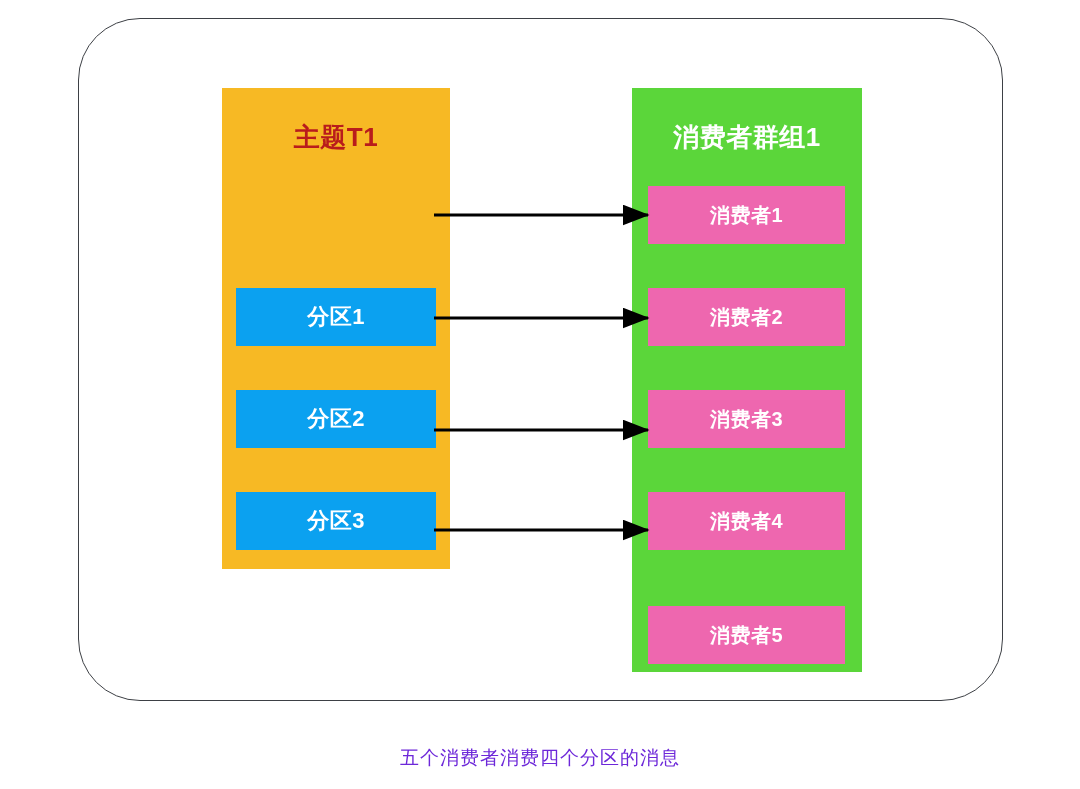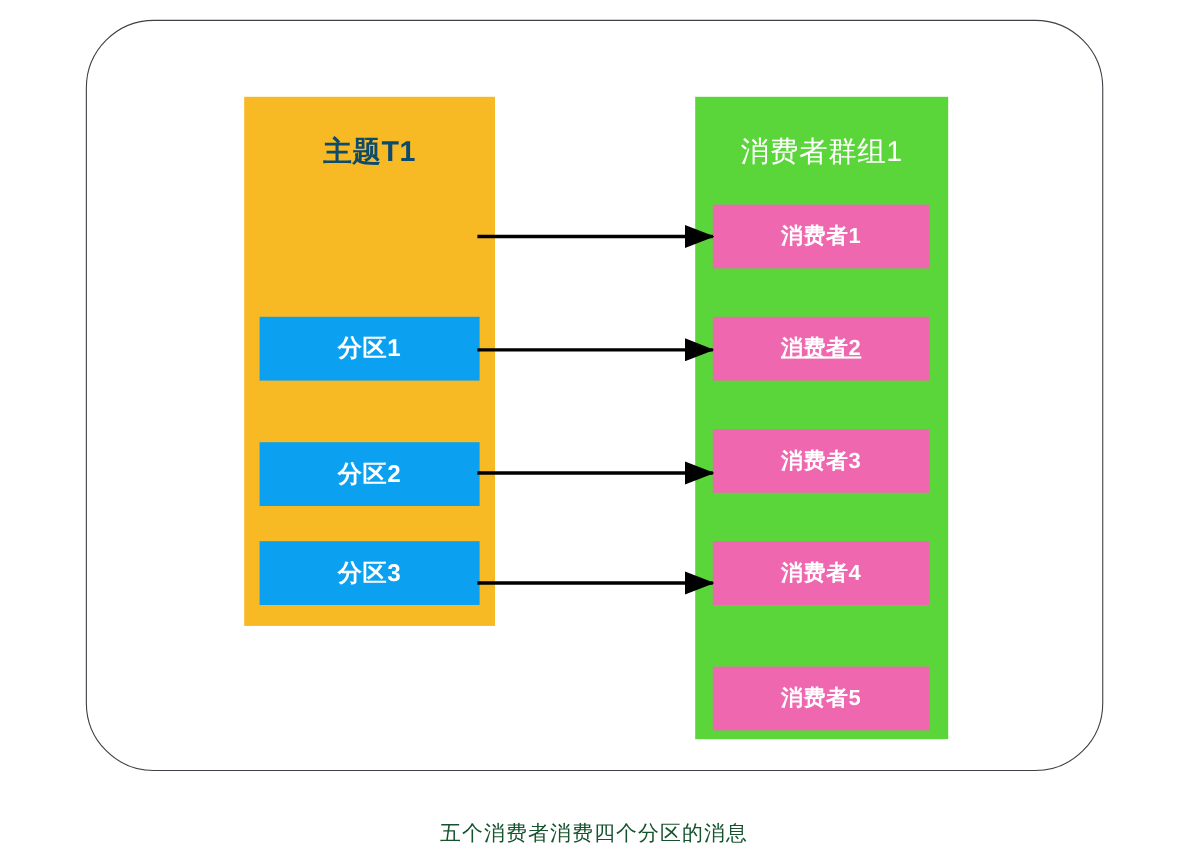--- a/index.html
+++ b/index.html
@@ -42,21 +42,21 @@
     background: #F7B924;
   }
   #topic-title {
     position: absolute;
     left: 0;
     top: 0;
     width: 228px;
     height: 98px;
     line-height: 98px;
     text-align: center;
-    color: #0c4a6e;
+    color: #b91c1c;
     font-size: 26px;
     font-weight: bold;
     letter-spacing: 0.5px;
   }
 
   
   .partition-box {
     position: absolute;
     left: 236px;
     width: 200px;
@@ -64,21 +64,21 @@
     background: #0BA1F0;
     color: #ffffff;
     font-size: 22px;
     font-weight: bold;
     line-height: 58px;
     text-align: center;
     letter-spacing: 0.5px;
   }
   #partition-0 { top: 186px; }
   #partition-1 { top: 288px; }
-  #partition-2 { top: 390px; margin-top: 12px; }
+  #partition-2 { top: 390px; }
   #partition-3 { top: 492px; }
 
   
   #group-container {
     position: absolute;
     left: 632px;
     top: 88px;
     width: 230px;
     height: 584px;
     background: #5BD63A;
@@ -86,40 +86,40 @@
   #group-title {
     position: absolute;
     left: 0;
     top: 0;
     width: 230px;
     height: 98px;
     line-height: 98px;
     text-align: center;
     color: #ffffff;
     font-size: 26px;
-    font-weight: normal;
+    font-weight: bold;
     letter-spacing: 0.5px;
   }
 
   
   .consumer-box {
     position: absolute;
     left: 648px;
     width: 197px;
     height: 58px;
     background: #EE67AF;
     color: #ffffff;
     font-size: 20px;
     font-weight: bold;
     line-height: 58px;
     text-align: center;
     letter-spacing: 0.5px;
   }
   #consumer-1 { top: 186px; }
-  #consumer-2 { top: 288px; text-decoration: underline; }
+  #consumer-2 { top: 288px; }
   #consumer-3 { top: 390px; }
   #consumer-4 { top: 492px; }
   #consumer-5 { top: 606px; }
 
   
   #arrows-layer {
     position: absolute;
     left: 0;
     top: 0;
     width: 1080px;
@@ -127,21 +127,21 @@
     pointer-events: none;
   }
 
   
   #caption {
     position: absolute;
     left: 0;
     top: 745px;
     width: 1080px;
     text-align: center;
-    color: #14532d;
+    color: #6d28d9;
     font-size: 19px;
     letter-spacing: 1px;
   }
 </style>
 </head>
 <body>
 
 <div id="canvas">
 
   <div id="outer-frame"></div>

